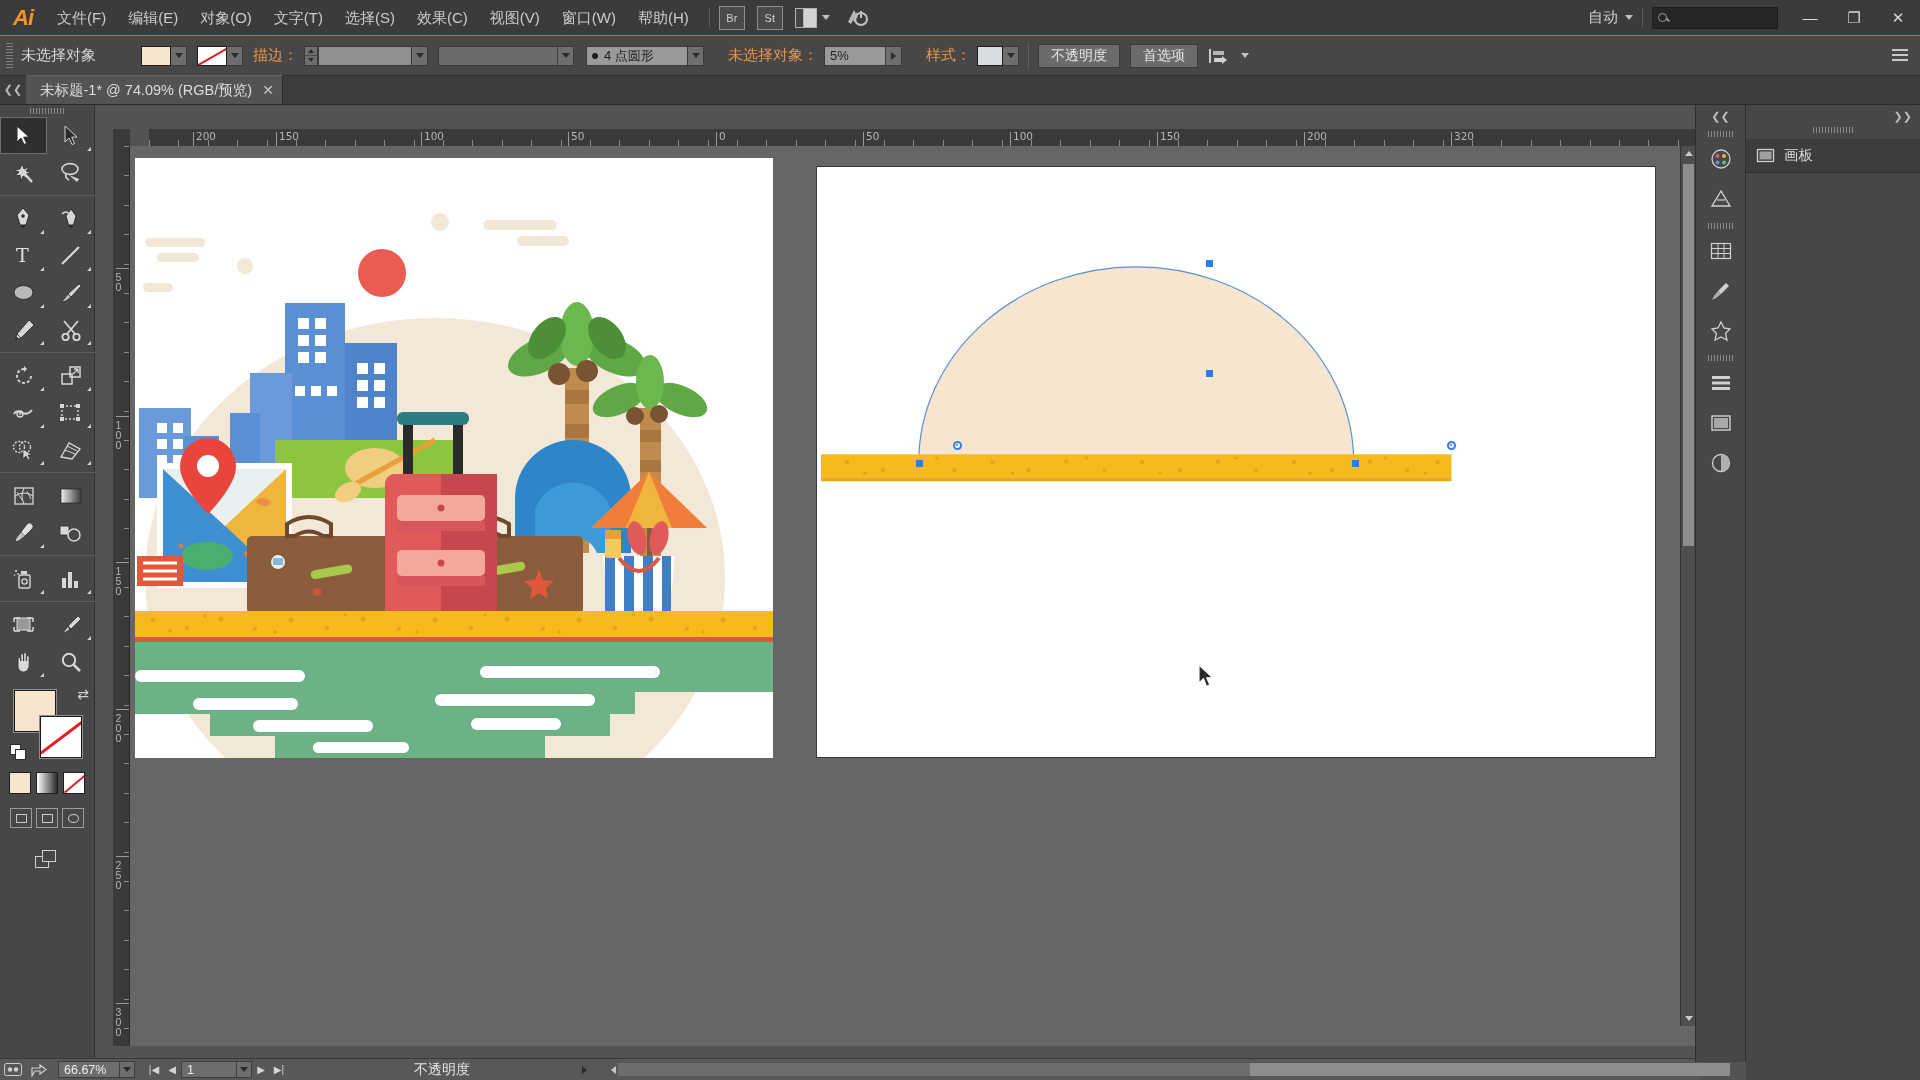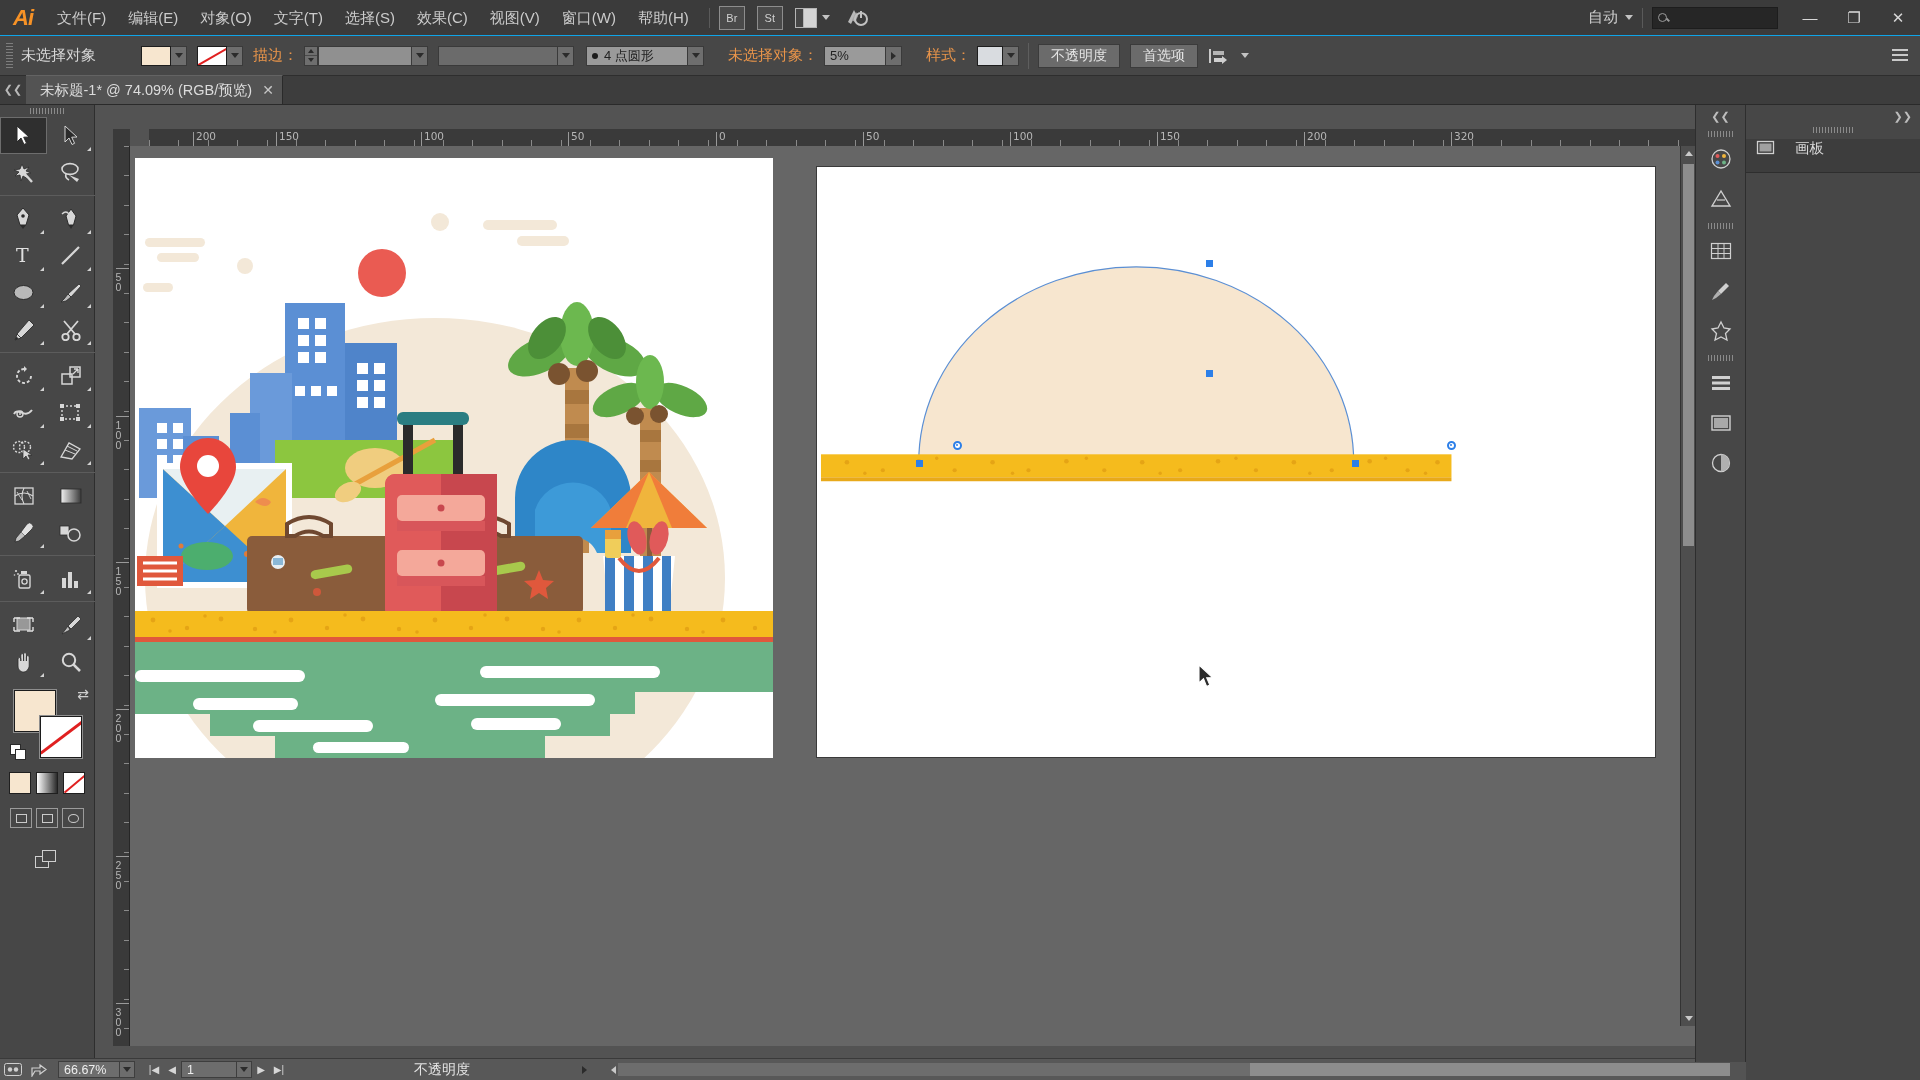--- a/index.html
+++ b/index.html
@@ -290,22 +290,22 @@
 
   .panel-right {
     position: absolute; right: 0; top: 105px; width: 175px; height: 957px;
     background: #474747; border-left: 1px solid #2e2e2e;
   }
   .pr-collapse { height: 22px; display: flex; align-items: center;
     justify-content: flex-end; padding-right: 8px; color: #bdbdbd; font-size: 11px; }
   .pr-grip { width: 40px; height: 6px; margin: 0 auto 6px;
     background: repeating-linear-gradient(to right, #8b8b8b 0 1px, transparent 1px 3px); }
   .pr-tab {
-    height: 34px; background: #3d3d3d; display: flex; align-items: flex-start;
-    padding-left: 10px; gap: 19px; border-bottom: 1px solid #2e2e2e;
+    height: 34px; background: #3d3d3d; display: flex; align-items: center;
+    padding-left: 10px; gap: 8px; border-bottom: 1px solid #2e2e2e;
   }
   .pr-tab-label { color: #dcdcdc; font-size: 14.5px; }
   .pr-body { background: #474747; height: 100%; }
 </style>
 </head>
 <body>
 
 <div id="app">
 
   <div class="menubar">

